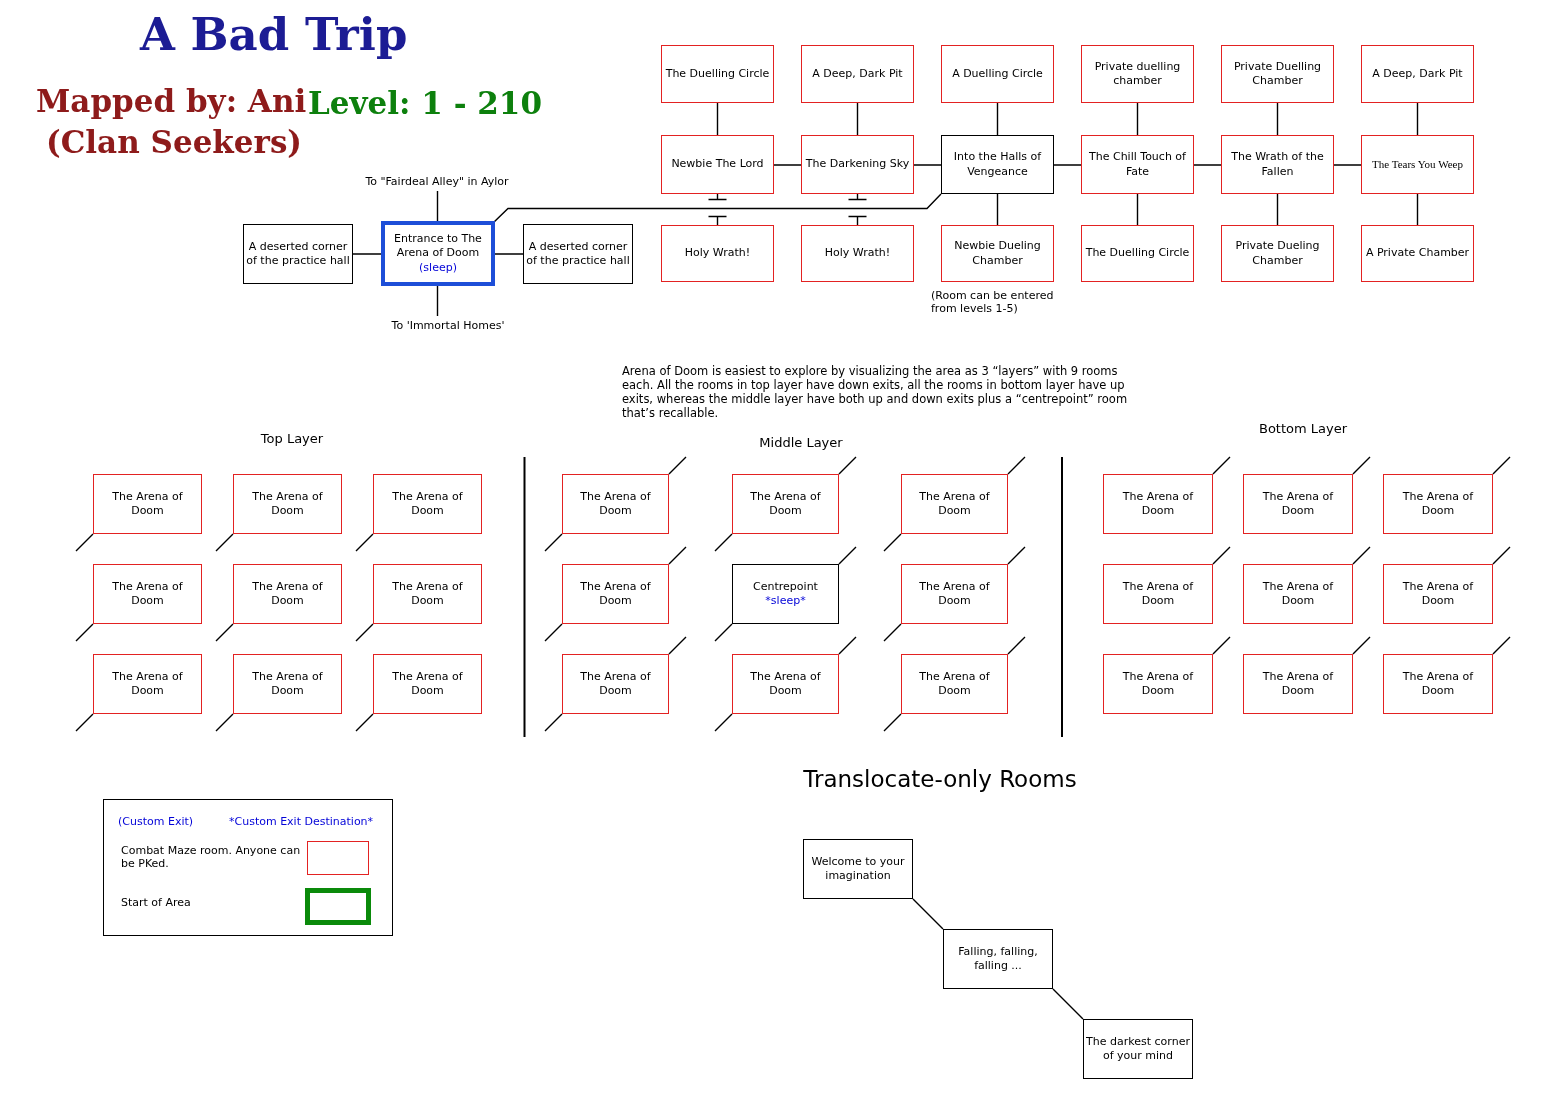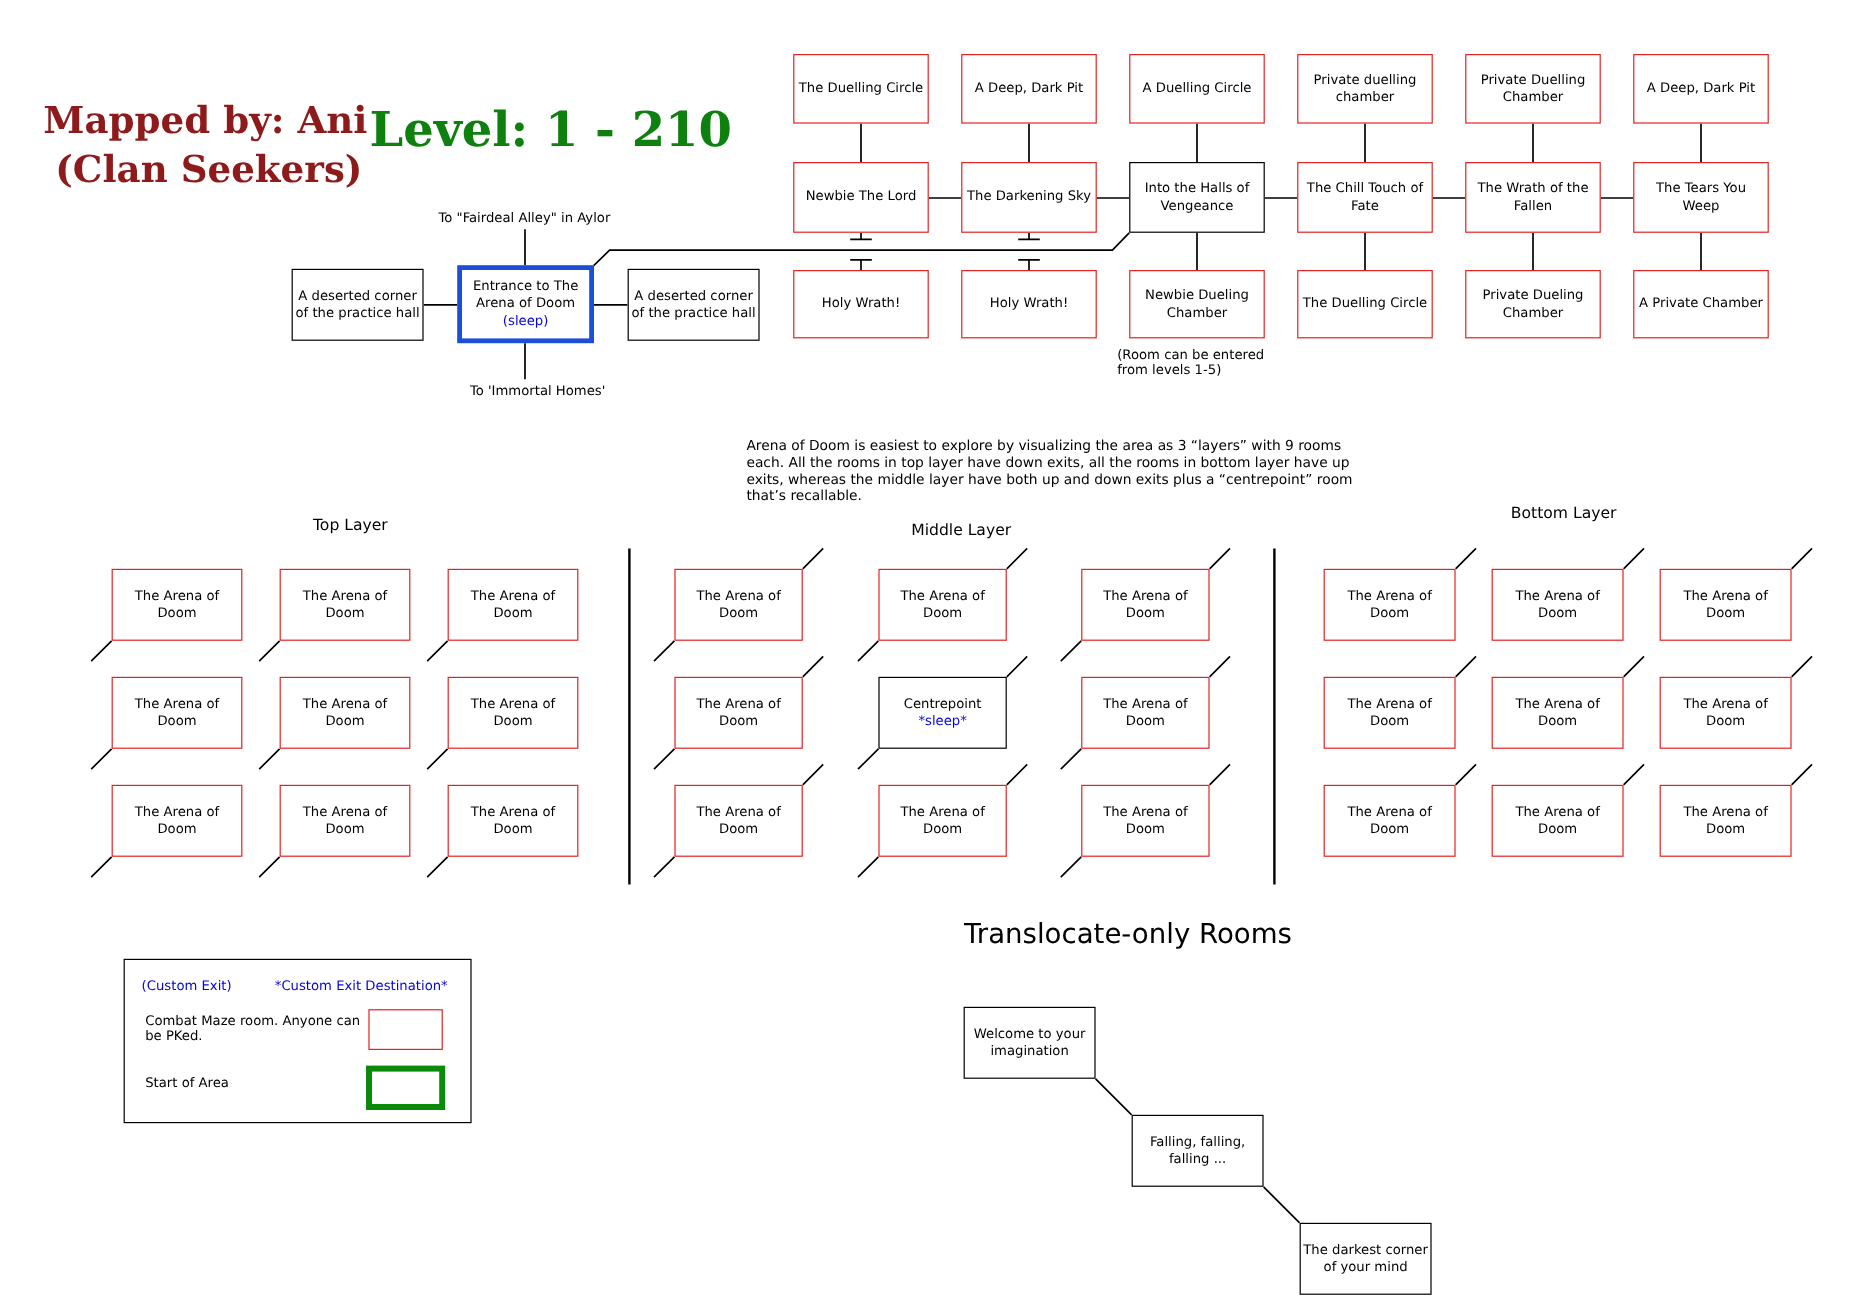--- a/index.html
+++ b/index.html
@@ -51,22 +51,23 @@
       <path d="M1213 474l17 -17 M1353 474l17 -17 M1493 474l17 -17 M1213 564l17 -17 M1353 564l17 -17 M1493 564l17 -17 M1213 654l17 -17 M1353 654l17 -17 M1493 654l17 -17"></path>
 
       <path d="M913 899L943 929 M1053 989L1083 1019"></path>
     </g>
     <g stroke="#000" stroke-width="2" fill="none">
 
       <path d="M524.5 457V737 M1062 457V737"></path>
     </g>
   </svg>
 
+  <div class="serif" style="left:140px;top:8px;font-size:45px;color:#1c1c94;">A Bad Trip</div>
   <div class="serif" style="left:36px;top:83px;font-size:31px;color:#8e1b1b;">Mapped by: Ani</div>
-  <div class="serif" style="left:308px;top:85px;font-size:40px;color:#0d800d;">Level: 1 - 210</div>
+  <div class="serif" style="left:308px;top:85px;font-size:31px;color:#0d800d;">Level: 1 - 210</div>
   <div class="serif" style="left:46px;top:124px;font-size:31px;color:#8e1b1b;">(Clan Seekers)</div>
 
   <div class="lbl" style="left:337px;top:175px;width:200px;">To "Fairdeal Alley" in Aylor</div>
   <div class="box bk" style="left:243px;top:224px;width:110px;height:60px;">A deserted corner of the practice hall</div>
   <div class="box start" style="left:381px;top:221px;width:114px;height:65px;">
     <div>Entrance to The Arena of Doom</div>
     <div class="blue">(sleep)</div>
   </div>
   <div class="box bk" style="left:523px;top:224px;width:110px;height:60px;">A deserted corner of the practice hall</div>
   <div class="lbl" style="left:348px;top:319px;width:200px;">To 'Immortal Homes'</div>
@@ -76,21 +77,21 @@
   <div class="box" style="left:941px;top:45px;width:113px;height:58px;">A Duelling Circle</div>
   <div class="box" style="left:1081px;top:45px;width:113px;height:58px;">Private duelling chamber</div>
   <div class="box" style="left:1221px;top:45px;width:113px;height:58px;">Private Duelling Chamber</div>
   <div class="box" style="left:1361px;top:45px;width:113px;height:58px;">A Deep, Dark Pit</div>
 
   <div class="box" style="left:661px;top:135px;width:113px;height:59px;">Newbie The Lord</div>
   <div class="box" style="left:801px;top:135px;width:113px;height:59px;">The Darkening Sky</div>
   <div class="box bk" style="left:941px;top:135px;width:113px;height:59px;">Into the Halls of Vengeance</div>
   <div class="box" style="left:1081px;top:135px;width:113px;height:59px;">The Chill Touch of Fate</div>
   <div class="box" style="left:1221px;top:135px;width:113px;height:59px;">The Wrath of the Fallen</div>
-  <div class="box" style="left:1361px;top:135px;width:113px;height:59px;">The Tears You Weep</div>
+  <div class="box" style="left:1361px;top:135px;width:113px;height:59px;font-family:Liberation Serif, serif;">The Tears You Weep</div>
 
   <div class="box" style="left:661px;top:225px;width:113px;height:57px;">Holy Wrath!</div>
   <div class="box" style="left:801px;top:225px;width:113px;height:57px;">Holy Wrath!</div>
   <div class="box" style="left:941px;top:225px;width:113px;height:57px;">Newbie Dueling Chamber</div>
   <div class="box" style="left:1081px;top:225px;width:113px;height:57px;">The Duelling Circle</div>
   <div class="box" style="left:1221px;top:225px;width:113px;height:57px;">Private Dueling Chamber</div>
   <div class="box" style="left:1361px;top:225px;width:113px;height:57px;">A Private Chamber</div>
   <div class="lbl" style="left:931px;top:289px;width:134px;text-align:left;">(Room can be entered from levels 1-5)</div>
 
   <div class="desc" style="left:622px;top:364px;width:528px;">Arena of Doom is easiest to explore by visualizing the area as 3 “layers” with 9 rooms each. All the rooms in top layer have down exits, all the rooms in bottom layer have up exits, whereas the middle layer have both up and down exits plus a “centrepoint” room that’s recallable.</div>

